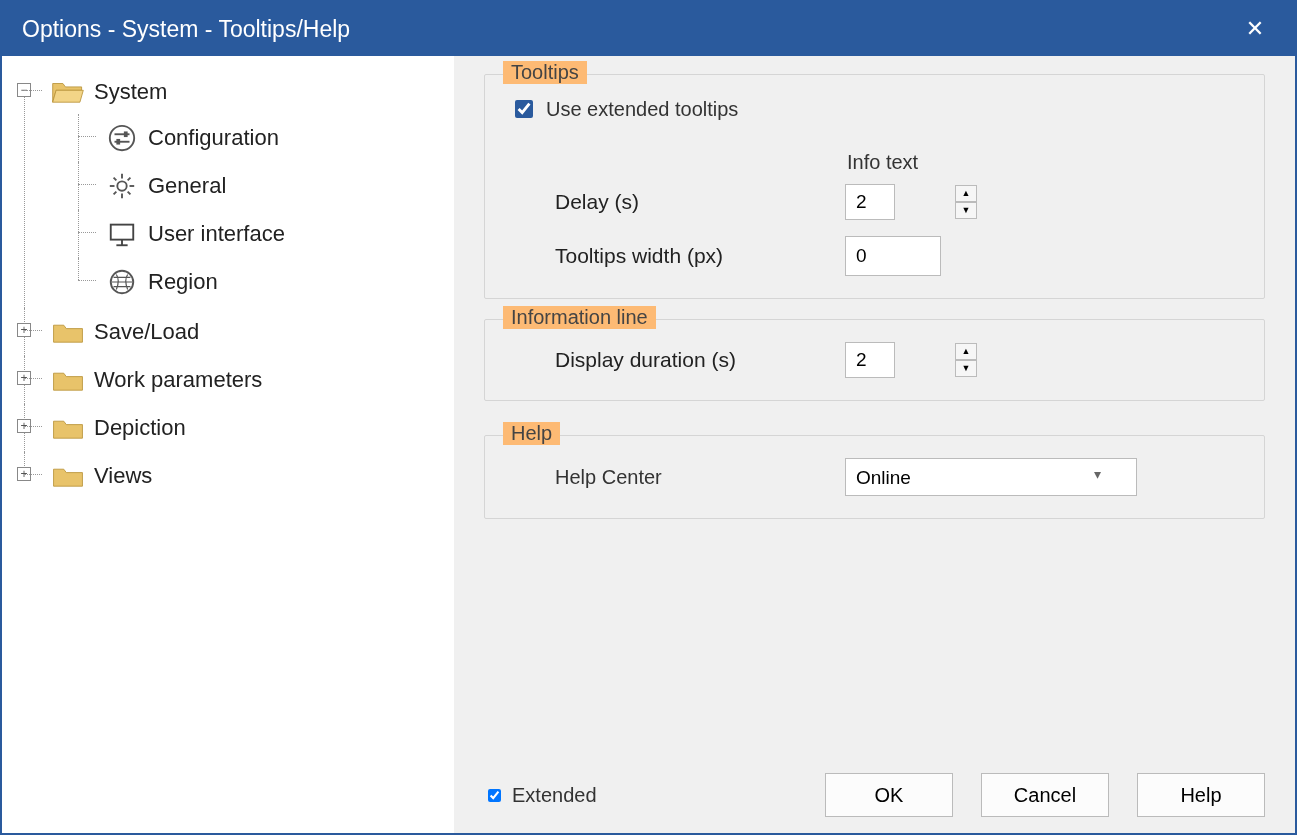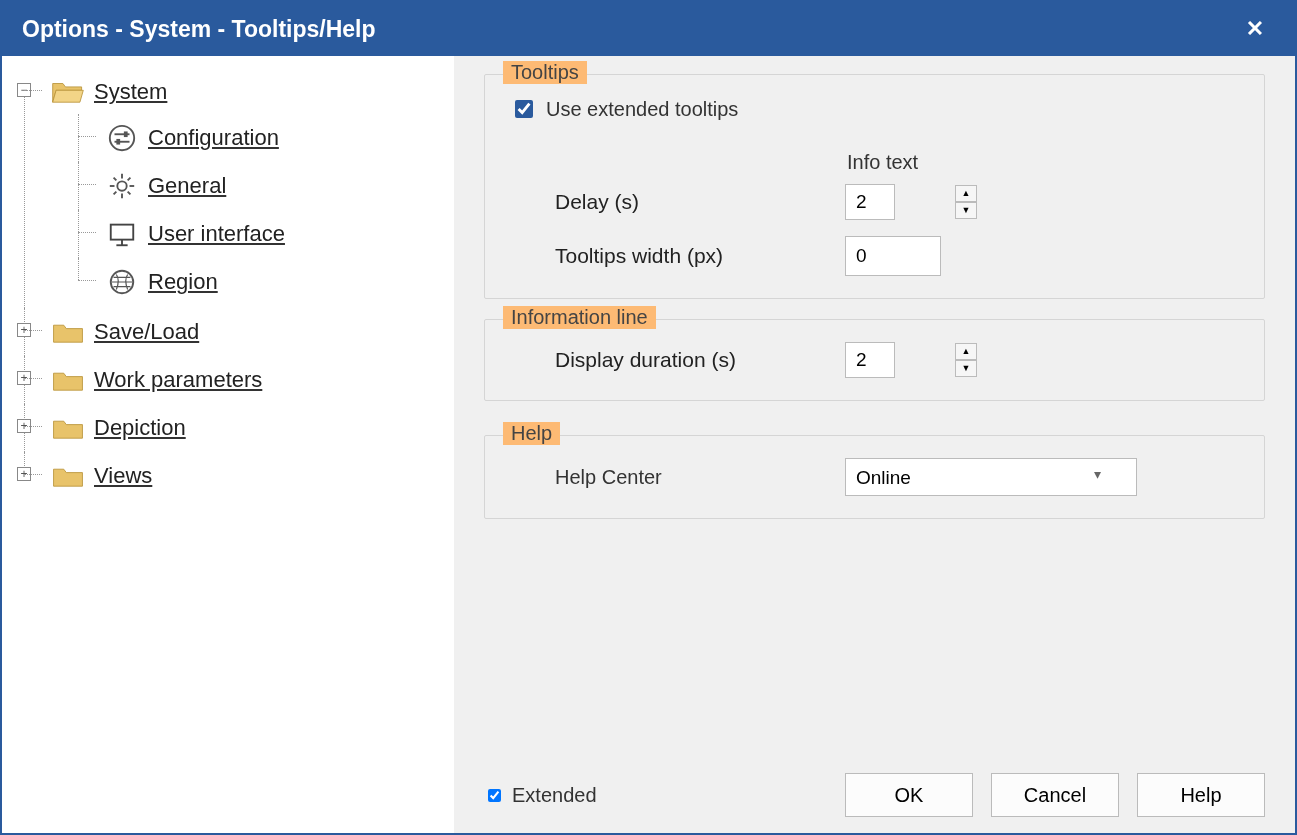--- a/index.html
+++ b/index.html
@@ -1,34 +1,34 @@
 <!DOCTYPE html>
 <html><head>
 <meta charset="utf-8">
 <style>
   * { box-sizing: border-box; }
   html, body { margin: 0; padding: 0; font-family: "Segoe UI", Arial, sans-serif; font-size: 20px; color: #333; background: #fff; }
   .window { width: 1297px; height: 835px; border: 2px solid #2a5a9d; display: flex; flex-direction: column; position: relative; }
-  .titlebar { background: #2a5a9d; color: #fff; height: 54px; display: flex; align-items: center; padding: 0 20px; font-size: 23px; font-weight: bold; }
+  .titlebar { background: #2a5a9d; color: #fff; height: 54px; display: flex; align-items: center; padding: 0 20px; font-size: 23px; }
   .titlebar .title { flex: 1; }
   .titlebar .close { width: 40px; text-align: center; cursor: pointer; font-size: 22px; }
   .body { flex: 1; display: flex; overflow: hidden; }
   .sidebar { width: 452px; background: #fff; border-right: 1px solid #fff; padding: 12px 10px 10px 22px; }
   .content { flex: 1; background: #f0f0f0; display: flex; flex-direction: column; padding: 18px 30px 16px 30px; }
   .content-main { flex: 1; }
 
   
   .tree ul { list-style: none; margin: 0; padding: 0 0 0 28px; position: relative; }
   .tree > ul { padding-left: 0; }
   .tree li { position: relative; padding: 2px 0 2px 26px; }
   .tree li::before { content: ""; position: absolute; top: 0; left: 0; border-left: 1px dotted #999; height: 100%; }
   .tree li::after { content: ""; position: absolute; top: 22px; left: 0; border-top: 1px dotted #999; width: 18px; }
   .tree > ul > li:first-child::before { top: 22px; }
   .tree li:last-child::before { height: 22px; }
-  .tree .row { display: flex; align-items: center; gap: 8px; height: 44px; cursor: default; text-decoration: underline; }
+  .tree .row { display: flex; align-items: center; gap: 8px; height: 44px; cursor: default; }
   .tree .expander { position: absolute; left: -7px; top: 15px; width: 14px; height: 14px; border: 1px solid #888; background: #fff; font-size: 12px; line-height: 12px; text-align: center; color: #555; cursor: pointer; }
   .tree .node-label { font-size: 22px; color: #222; white-space: nowrap; }
   .tree .selected .node-label { background: #d8d8d8; padding: 2px 2px; }
   .tree .children > li::before { left: 0; }
   .icon { width: 36px; height: 28px; display: inline-flex; align-items: center; justify-content: center; }
   .icon svg { width: 34px; height: 28px; }
   .sub-icon svg { width: 30px; height: 30px; }
 
   
   .groupbox { border: 1px solid #d5d5d5; border-radius: 2px; margin: 0 0 20px 0; padding: 22px 26px 22px 26px; position: relative; }
@@ -41,21 +41,21 @@
   .num-input { display: flex; align-items: stretch; }
   .num-input input { width: 50px; height: 36px; border: 1px solid #bbb; background: #fff; font-size: 19px; padding: 0 10px; }
   .spin { display: flex; flex-direction: column; justify-content: center; }
   .spin button { width: 22px; height: 17px; border: 1px solid #bbb; background: #f6f6f6; font-size: 9px; line-height: 1; padding: 0; cursor: pointer; }
   .txt-input { width: 96px; height: 40px; border: 1px solid #bbb; background: #fff; font-size: 19px; padding: 0 10px; grid-column: 2 / span 2; }
   .help-row { display: grid; grid-template-columns: 280px 270px; gap: 10px; align-items: center; margin-left: 44px; }
   .dropdown { position: relative; }
   .dropdown select { width: 292px; height: 38px; border: 1px solid #bbb; background: #fff; font-size: 19px; padding: 0 10px; appearance: none; }
   .dropdown::after { content: "▾"; position: absolute; right: 14px; top: 8px; color: #666; pointer-events: none; font-size: 14px; }
 
-  .footer { display: flex; align-items: center; gap: 18px; padding-top: 10px; }
+  .footer { display: flex; align-items: center; gap: 28px; padding-top: 10px; }
   .footer .spacer { flex: 1; }
   .footer .ext { display: flex; align-items: center; gap: 8px; }
   .footer button { width: 128px; height: 44px; border: 1px solid #bbb; background: #fcfcfc; font-size: 20px; cursor: pointer; }
 </style>
 </head>
 <body>
 
 <div class="window">
   <div class="titlebar">
     <div class="title">Options - System - Tooltips/Help</div>

